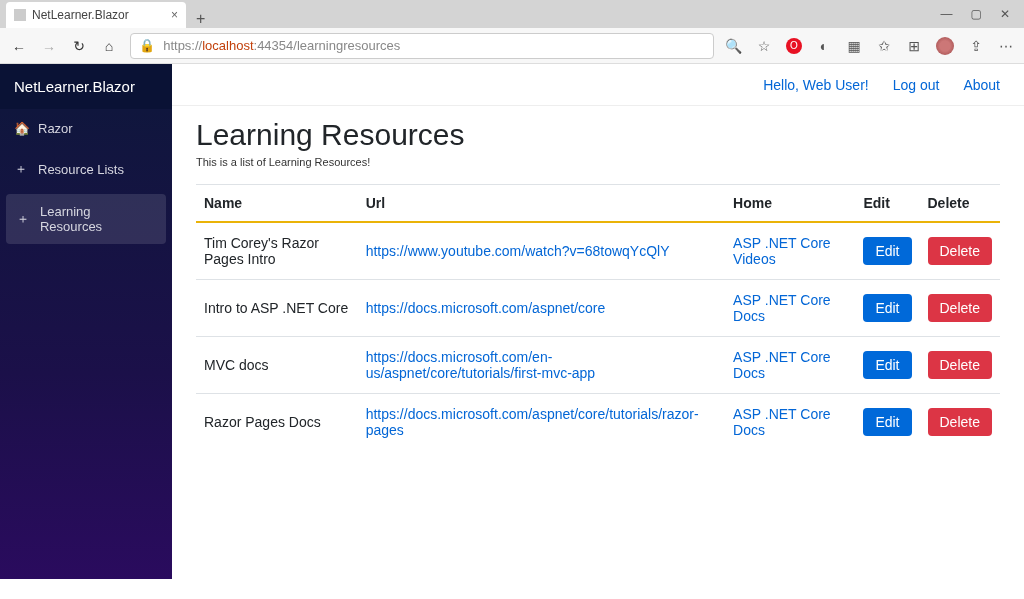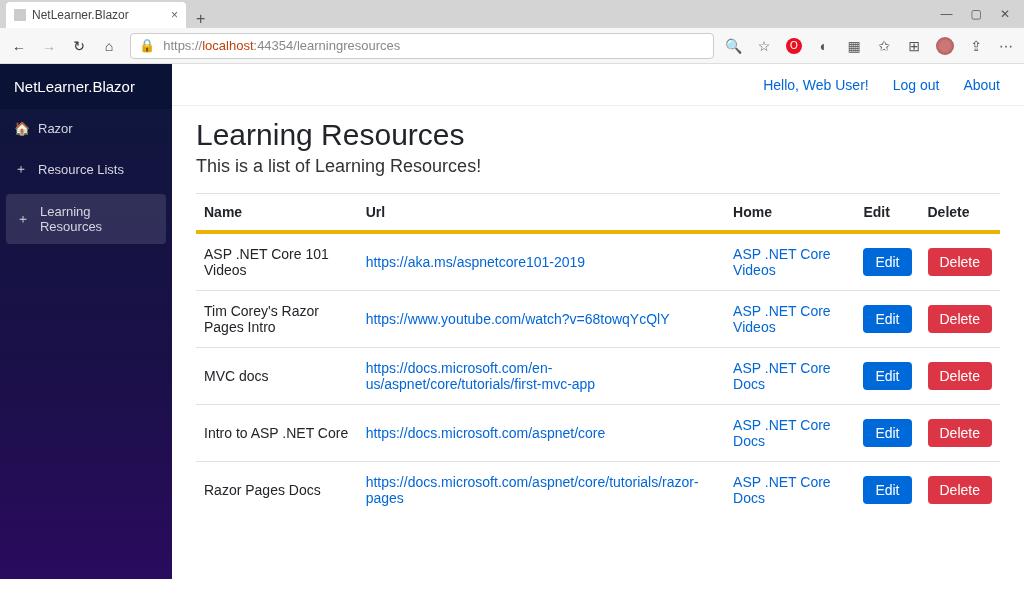--- a/index.html
+++ b/index.html
@@ -29,24 +29,24 @@
   .nav-item { display: flex; align-items: center; gap: 10px; padding: 12px 14px; color: #d6d6e0; font-size: 13px; cursor: pointer; }
   .nav-item.active { background: rgba(255,255,255,0.12); border-radius: 4px; margin: 4px 6px; padding: 10px 10px; }
   .nav-item .icon { width: 14px; text-align: center; }
   
   .topbar { height: 42px; display: flex; align-items: center; justify-content: flex-end; gap: 24px; padding: 0 24px; border-bottom: 1px solid #eee; }
   .topbar a { color: #0366d6; text-decoration: none; font-size: 14px; cursor: pointer; }
   
   .content { flex: 1; display: flex; flex-direction: column; overflow: auto; }
   .main { padding: 12px 24px 30px 24px; }
   .main h1 { font-size: 30px; font-weight: 500; margin-bottom: 4px; }
-  .main .sub { font-size: 18px; color: #333; margin-bottom: 16px; }
+  .main .sub { font-size: 11px; color: #333; margin-bottom: 16px; }
   
   table { width: 100%; border-collapse: collapse; }
-  th { text-align: left; font-weight: 700; font-size: 14px; padding: 10px 8px; border-bottom: 4px solid #eab308; border-top: 1px solid #dee2e6; }
+  th { text-align: left; font-weight: 700; font-size: 14px; padding: 10px 8px; border-bottom: 2px solid #eab308; border-top: 1px solid #dee2e6; }
   td { padding: 12px 8px; border-top: 1px solid #dee2e6; font-size: 14px; vertical-align: middle; }
   td a { color: #0366d6; text-decoration: none; }
   
   .btn { display: inline-block; padding: 6px 12px; border-radius: 4px; color: #fff; font-size: 14px; cursor: pointer; border: none; }
   .btn-primary { background: #0069d9; }
   .btn-danger { background: #dc3545; }
   
   .col-name { width: 175px; }
   .col-url { width: 370px; }
   .col-list { width: 140px; }
@@ -128,43 +128,36 @@
           <tr>
             <th class="col-name">Name</th>
             <th class="col-url">Url</th>
             <th class="col-list">Home</th>
             <th class="col-edit">Edit</th>
             <th class="col-del">Delete</th>
           </tr>
         </thead>
         <tbody id="tbody">
             <tr>
-              <td>ASP .NET Core 101 Videos</td>
-              <td><a>https://aka.ms/aspnetcore101-2019</a></td>
-              <td><a>ASP .NET Core Videos</a></td>
-              <td><button class="btn btn-primary">Edit</button></td>
-              <td><button class="btn btn-danger">Delete</button></td>
-            </tr>
-            <tr>
               <td>Tim Corey's Razor Pages Intro</td>
               <td><a>https://www.youtube.com/watch?v=68towqYcQlY</a></td>
               <td><a>ASP .NET Core Videos</a></td>
               <td><button class="btn btn-primary">Edit</button></td>
               <td><button class="btn btn-danger">Delete</button></td>
             </tr>
             <tr>
-              <td>MVC docs</td>
-              <td><a>https://docs.microsoft.com/en-us/aspnet/core/tutorials/first-mvc-app</a></td>
+              <td>Intro to ASP .NET Core</td>
+              <td><a>https://docs.microsoft.com/aspnet/core</a></td>
               <td><a>ASP .NET Core Docs</a></td>
               <td><button class="btn btn-primary">Edit</button></td>
               <td><button class="btn btn-danger">Delete</button></td>
             </tr>
             <tr>
-              <td>Intro to ASP .NET Core</td>
-              <td><a>https://docs.microsoft.com/aspnet/core</a></td>
+              <td>MVC docs</td>
+              <td><a>https://docs.microsoft.com/en-us/aspnet/core/tutorials/first-mvc-app</a></td>
               <td><a>ASP .NET Core Docs</a></td>
               <td><button class="btn btn-primary">Edit</button></td>
               <td><button class="btn btn-danger">Delete</button></td>
             </tr>
             <tr>
               <td>Razor Pages Docs</td>
               <td><a>https://docs.microsoft.com/aspnet/core/tutorials/razor-pages</a></td>
               <td><a>ASP .NET Core Docs</a></td>
               <td><button class="btn btn-primary">Edit</button></td>
               <td><button class="btn btn-danger">Delete</button></td>

